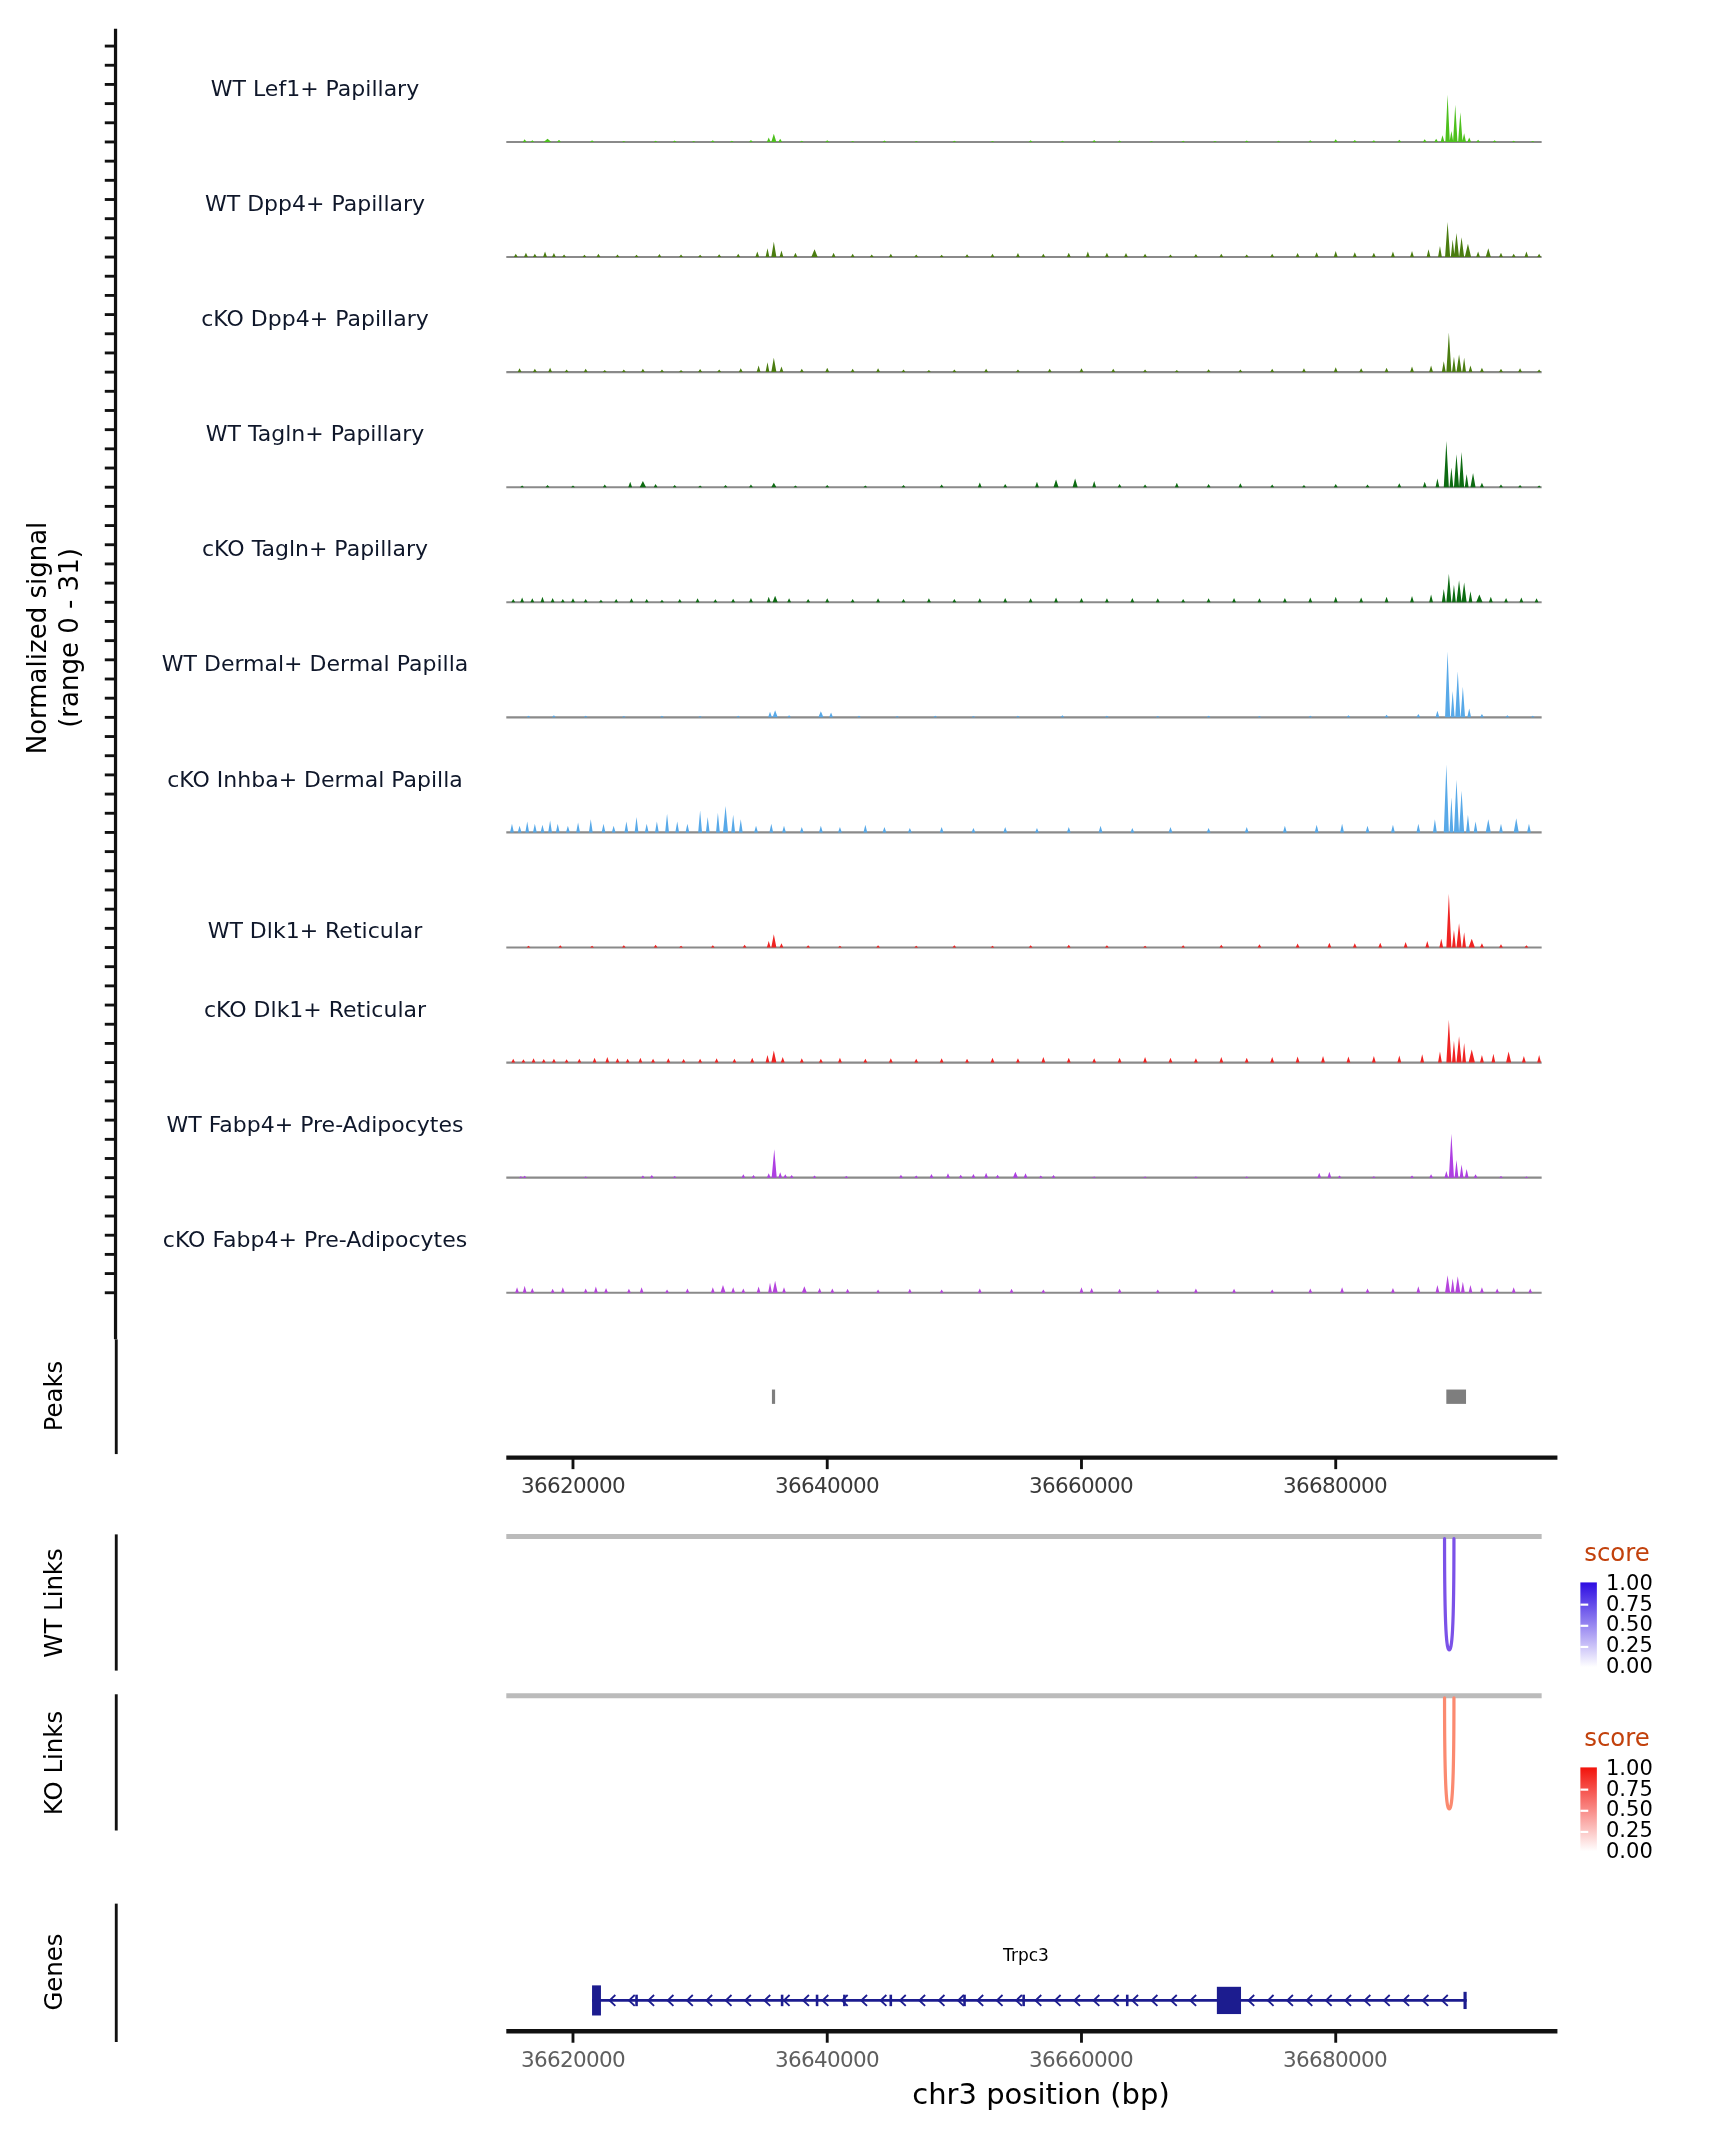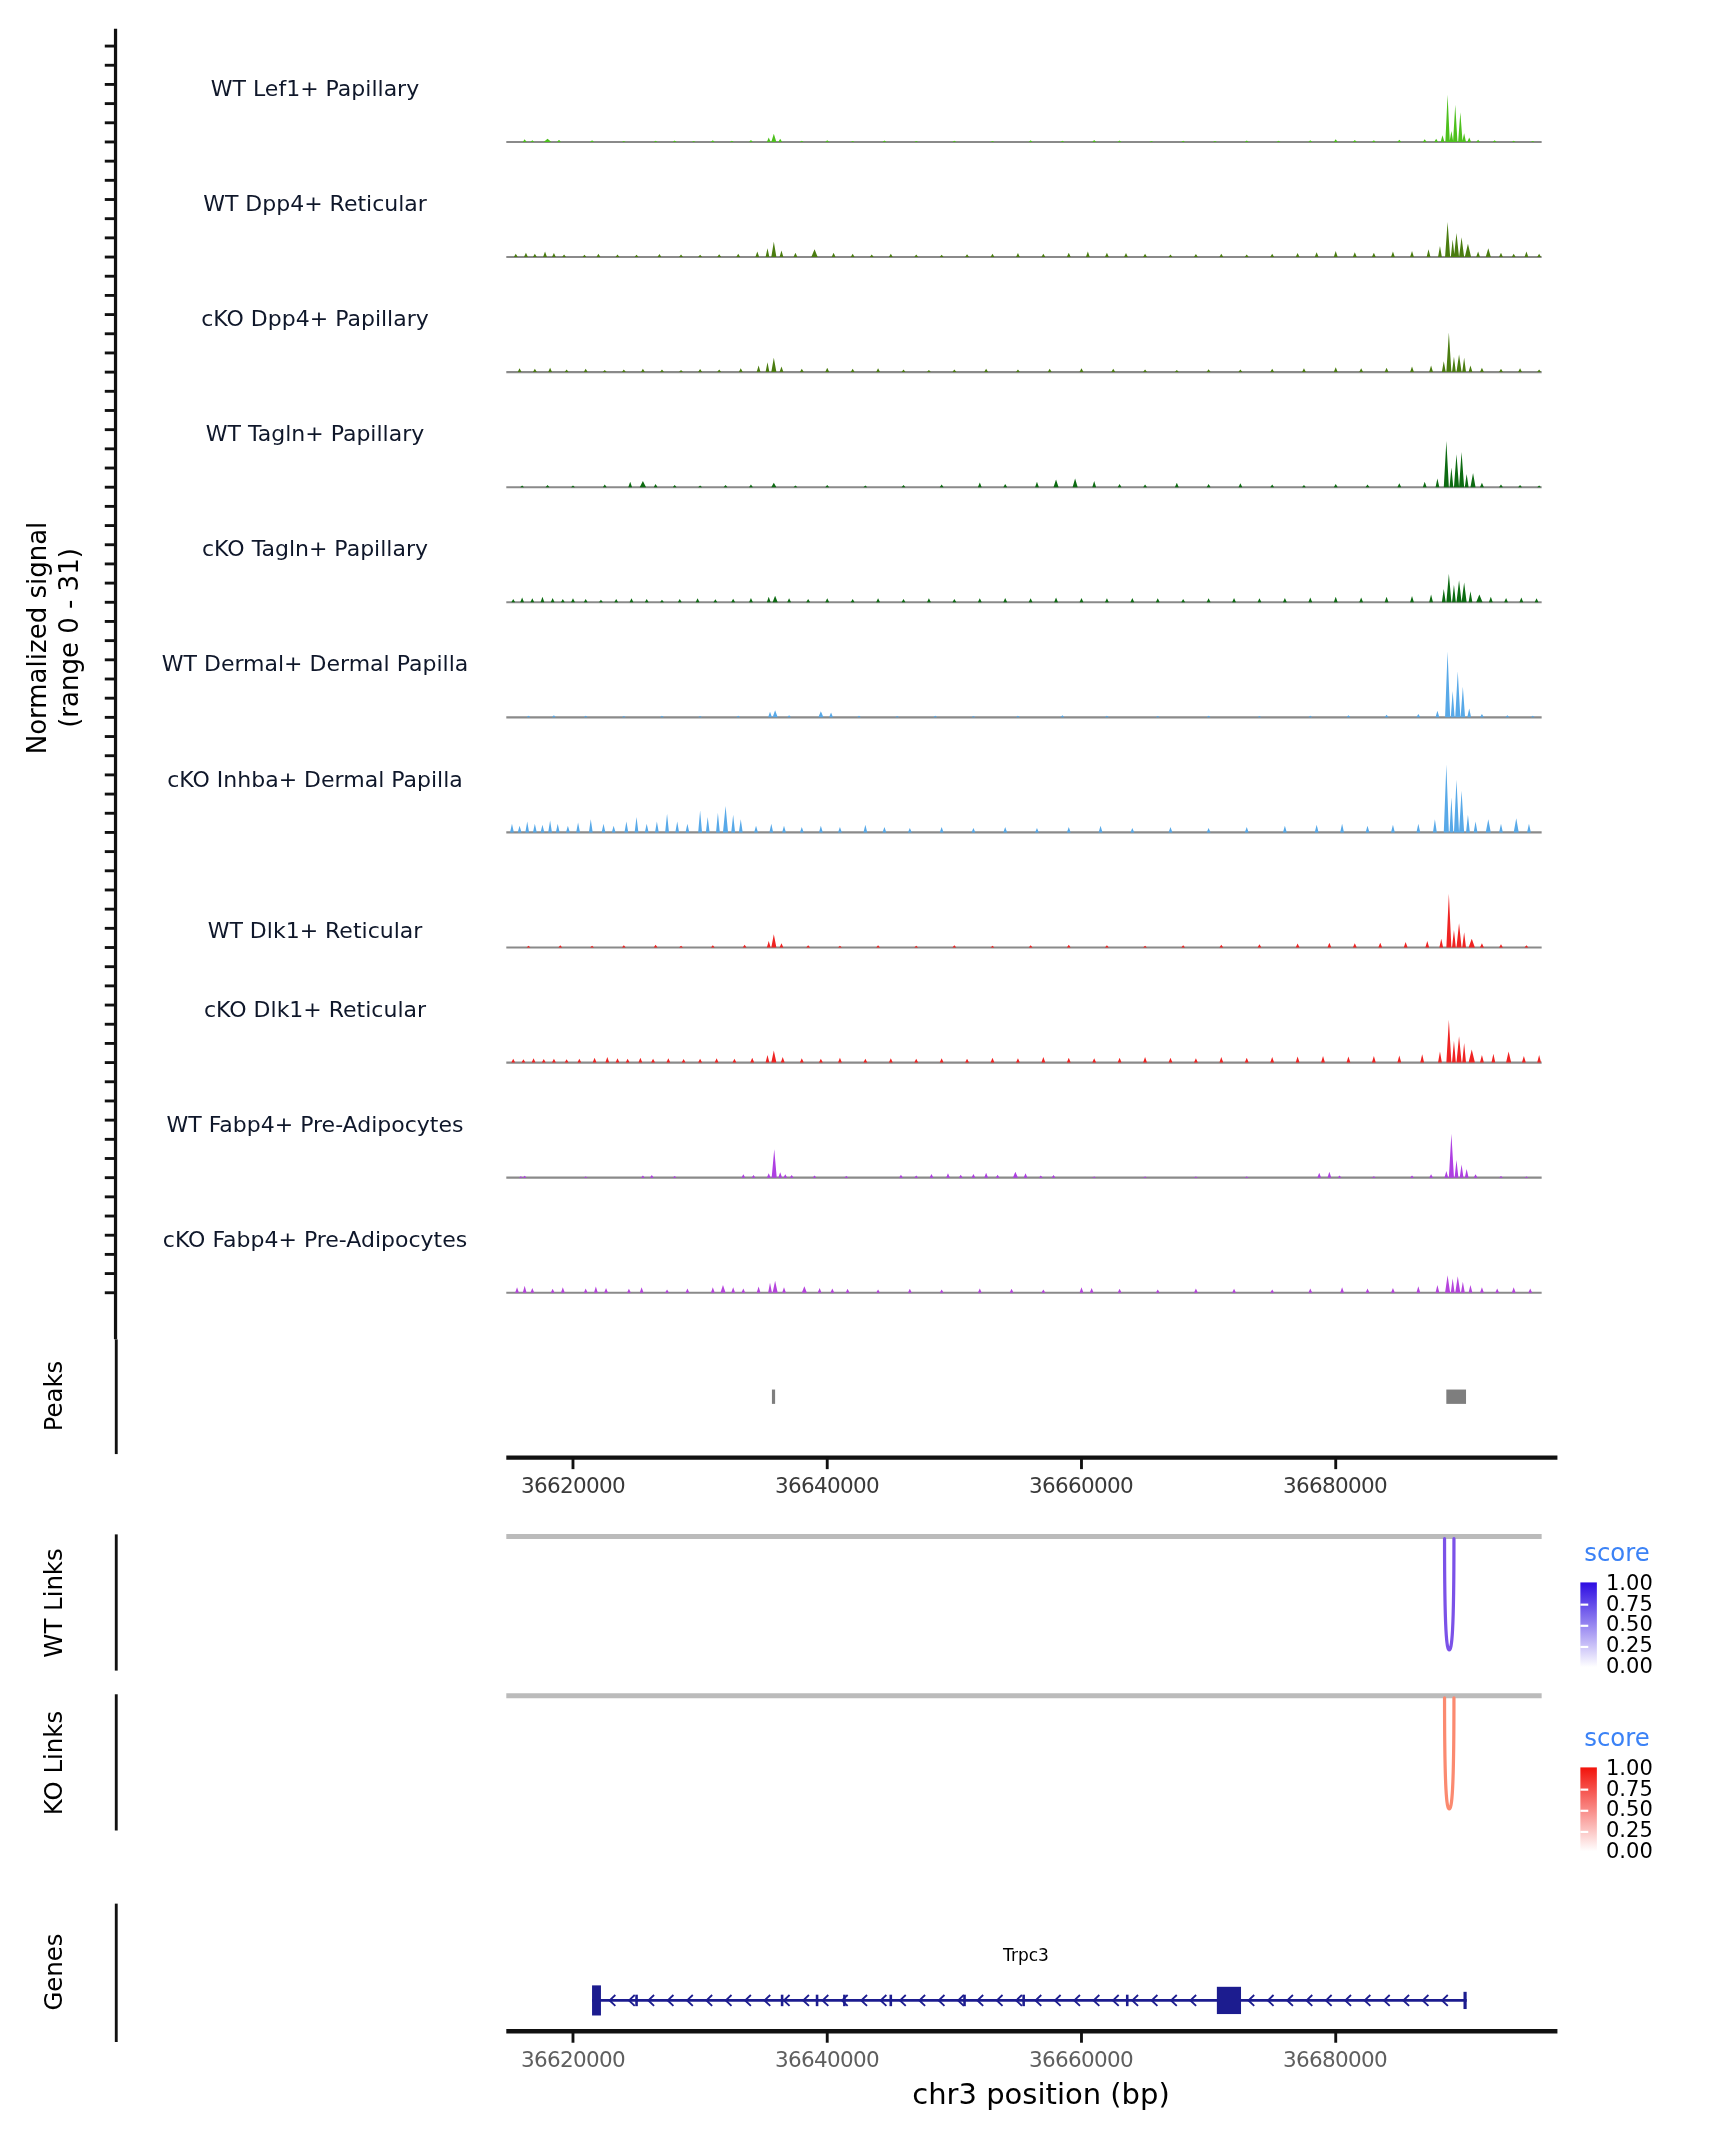--- a/index.html
+++ b/index.html
@@ -8,21 +8,21 @@
   .abs{position:absolute;}
   .track-label{position:absolute;left:315px;transform:translateX(-50%);font-size:22px;
        white-space:nowrap;color:#0f172a;line-height:1;}
   .vlabel{position:absolute;white-space:nowrap;transform:translate(-50%,-50%) rotate(-90deg);
        font-size:24.4px;color:#000;line-height:1;}
   .ylab{font-size:26px;}
   .tickLabel{position:absolute;transform:translateX(-50%);font-size:21.5px;letter-spacing:-0.7px;
        white-space:nowrap;line-height:1;}
   .tickLabel.top{color:#3a3a3a;}
   .tickLabel.bottom{color:#5f5f5f;}
-  .legTitle{position:absolute;transform:translateX(-50%);font-size:24.4px;color:#3b82f6;line-height:1;}
+  .legTitle{position:absolute;transform:translateX(-50%);font-size:24.4px;color:#c2410c;line-height:1;}
   .legTick{position:absolute;font-size:21px;color:#000;line-height:1;}
   .geneName{position:absolute;transform:translateX(-50%);font-size:17px;color:#000;line-height:1;}
   .xAxisTitle{position:absolute;transform:translateX(-50%);font-size:29px;color:#000000;line-height:1;}
 </style>
 </head>
 <body>
 
 <div class="fig">
 
   <svg id="plot" width="1721" height="2151" viewBox="0 0 2400 3000" class="abs" style="left:0;top:0">
@@ -230,21 +230,21 @@
   <div class="vlabel ylab" style="left:37px;top:638px">Normalized signal</div>
   <div class="vlabel ylab" style="left:69px;top:638px">(range 0 - 31)</div>
 
   <div class="vlabel" style="left:54px;top:1396px">Peaks</div>
   <div class="vlabel" style="left:54px;top:1603px">WT Links</div>
   <div class="vlabel" style="left:54px;top:1763px">KO Links</div>
   <div class="vlabel" style="left:54px;top:1972px">Genes</div>
 
   <div id="track-labels">
       <div class="track-label" style="top: 78px;">WT Lef1+ Papillary</div>
-      <div class="track-label" style="top: 193px;">WT Dpp4+ Reticular</div>
+      <div class="track-label" style="top: 193px;">WT Dpp4+ Papillary</div>
       <div class="track-label" style="top: 308px;">cKO Dpp4+ Papillary</div>
       <div class="track-label" style="top: 423px;">WT Tagln+ Papillary</div>
       <div class="track-label" style="top: 538px;">cKO Tagln+ Papillary</div>
       <div class="track-label" style="top: 653px;">WT Dermal+ Dermal Papilla</div>
       <div class="track-label" style="top: 769px;">cKO Inhba+ Dermal Papilla</div>
       <div class="track-label" style="top: 884px; margin-top: 36px;">WT Dlk1+ Reticular</div>
       <div class="track-label" style="top: 999px;">cKO Dlk1+ Reticular</div>
       <div class="track-label" style="top: 1114px;">WT Fabp4+ Pre-Adipocytes</div>
       <div class="track-label" style="top: 1229px;">cKO Fabp4+ Pre-Adipocytes</div>
     </div>

